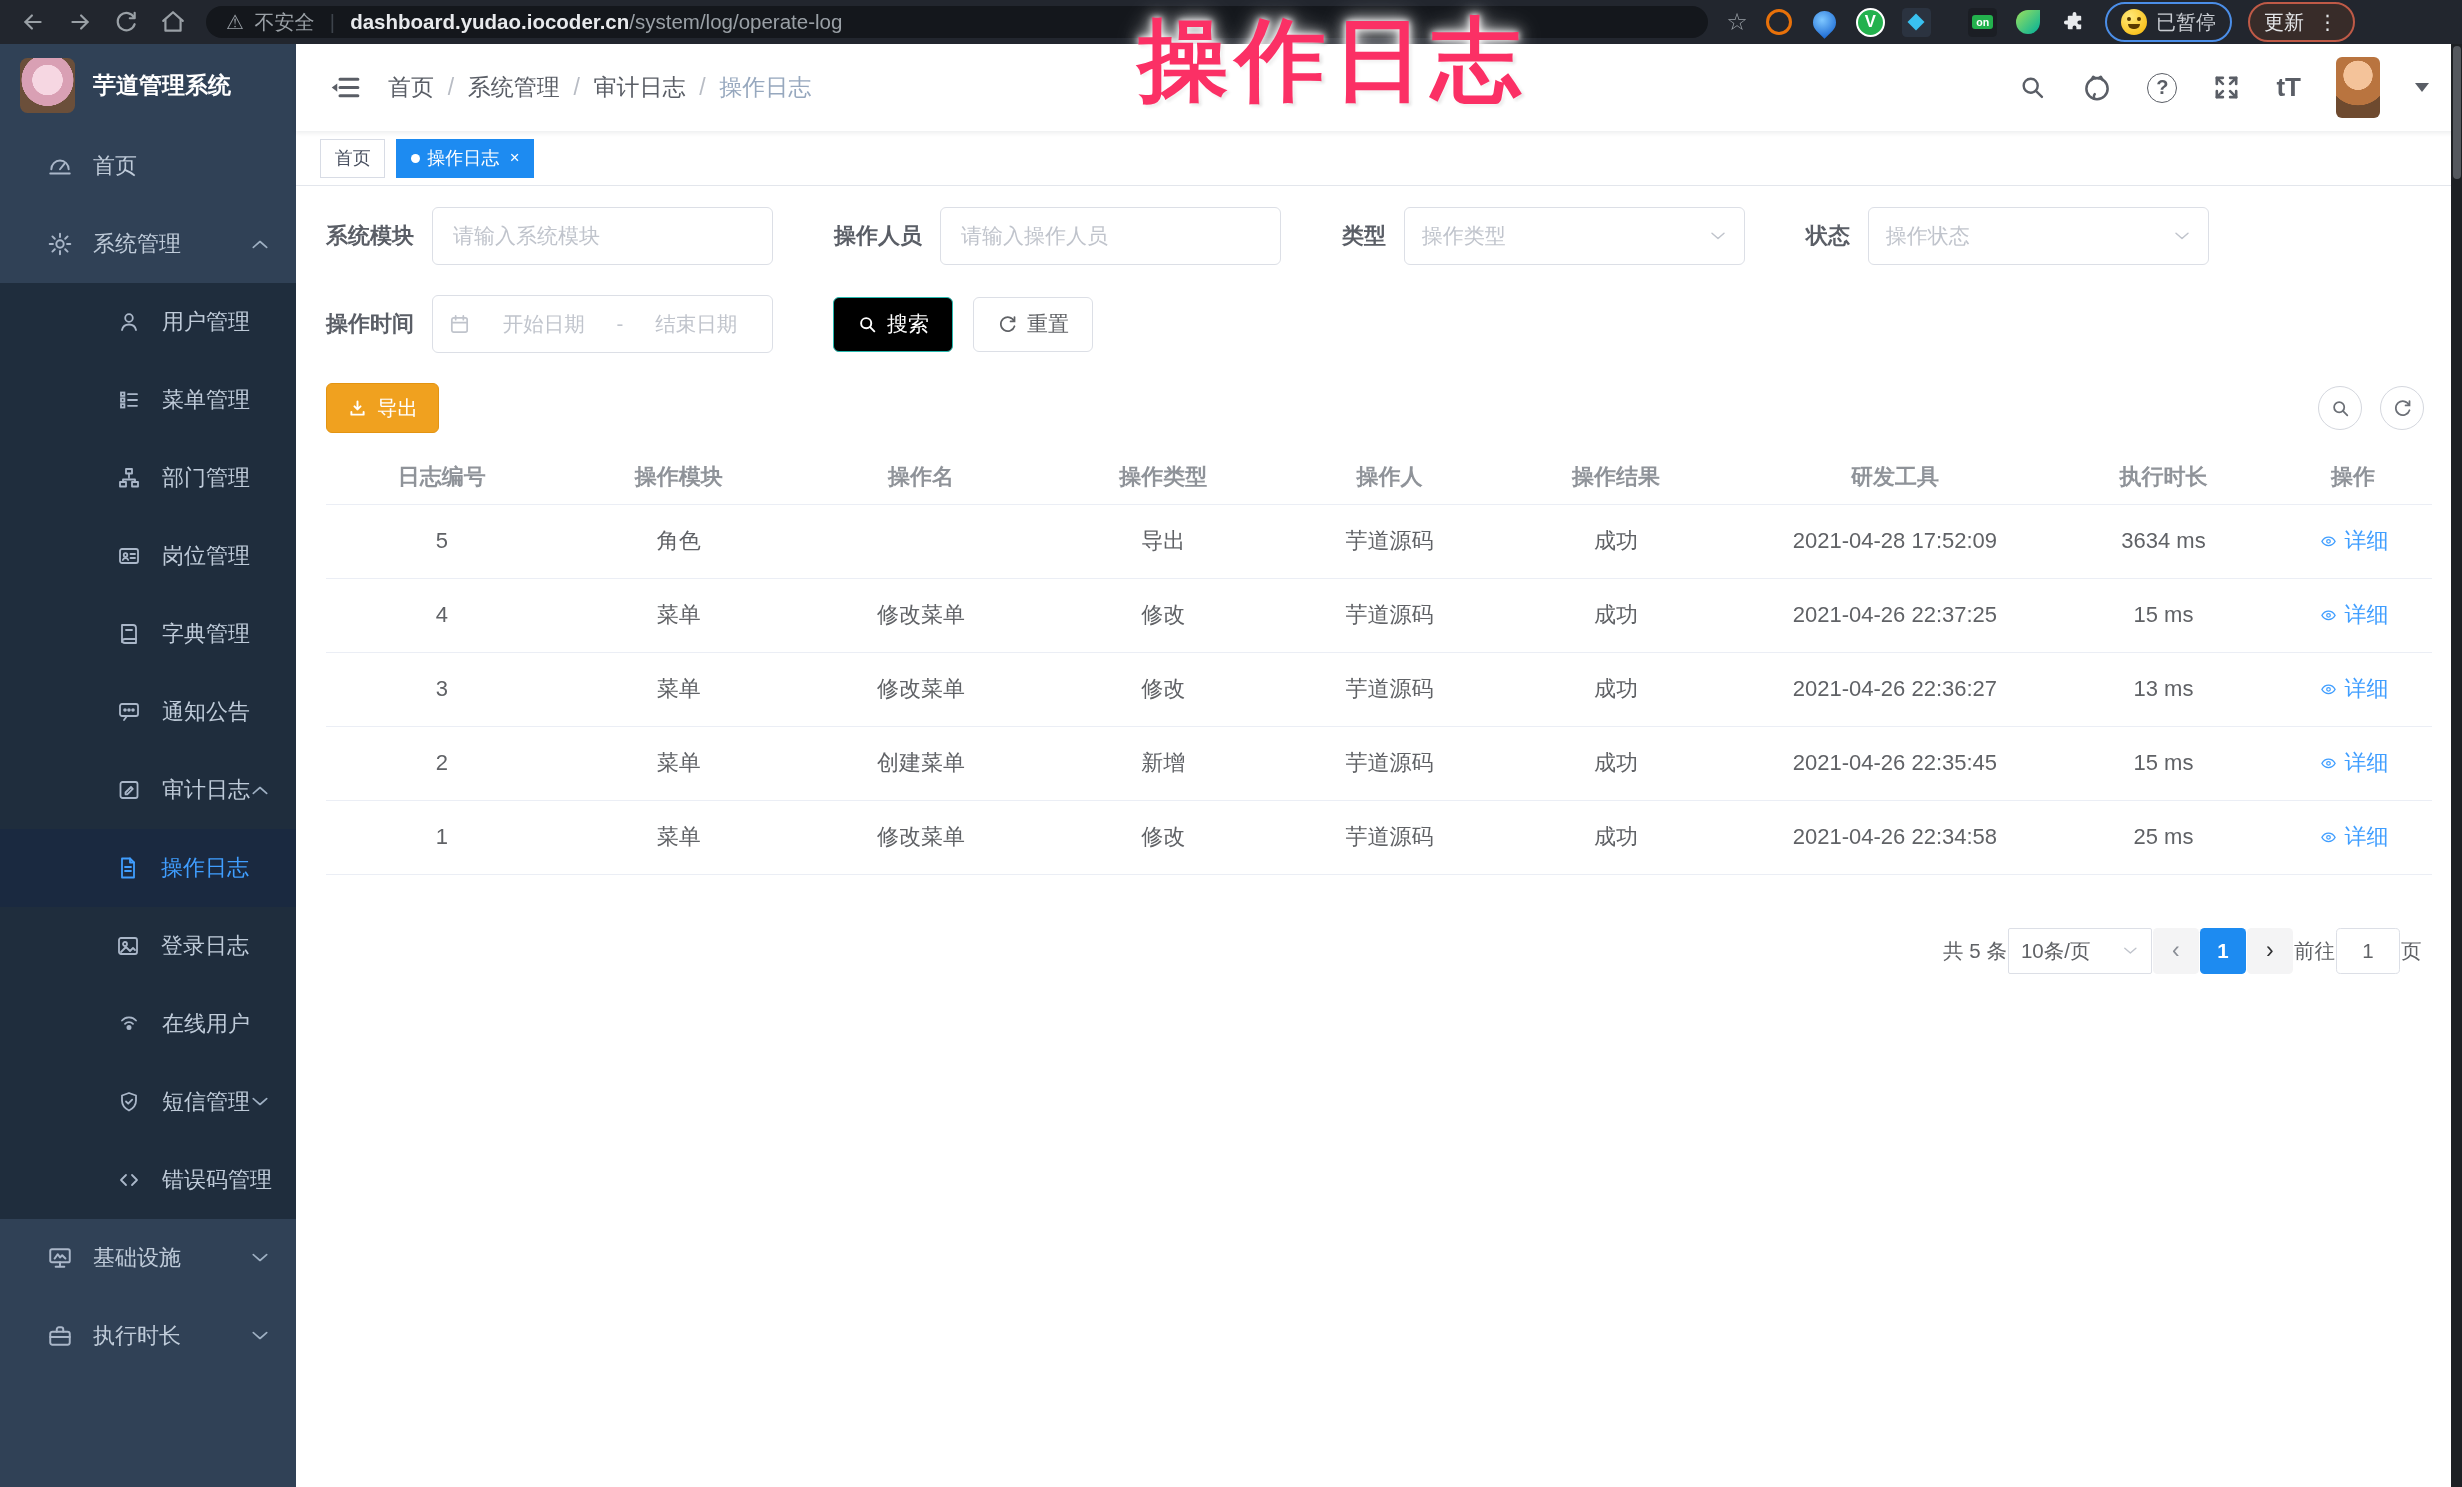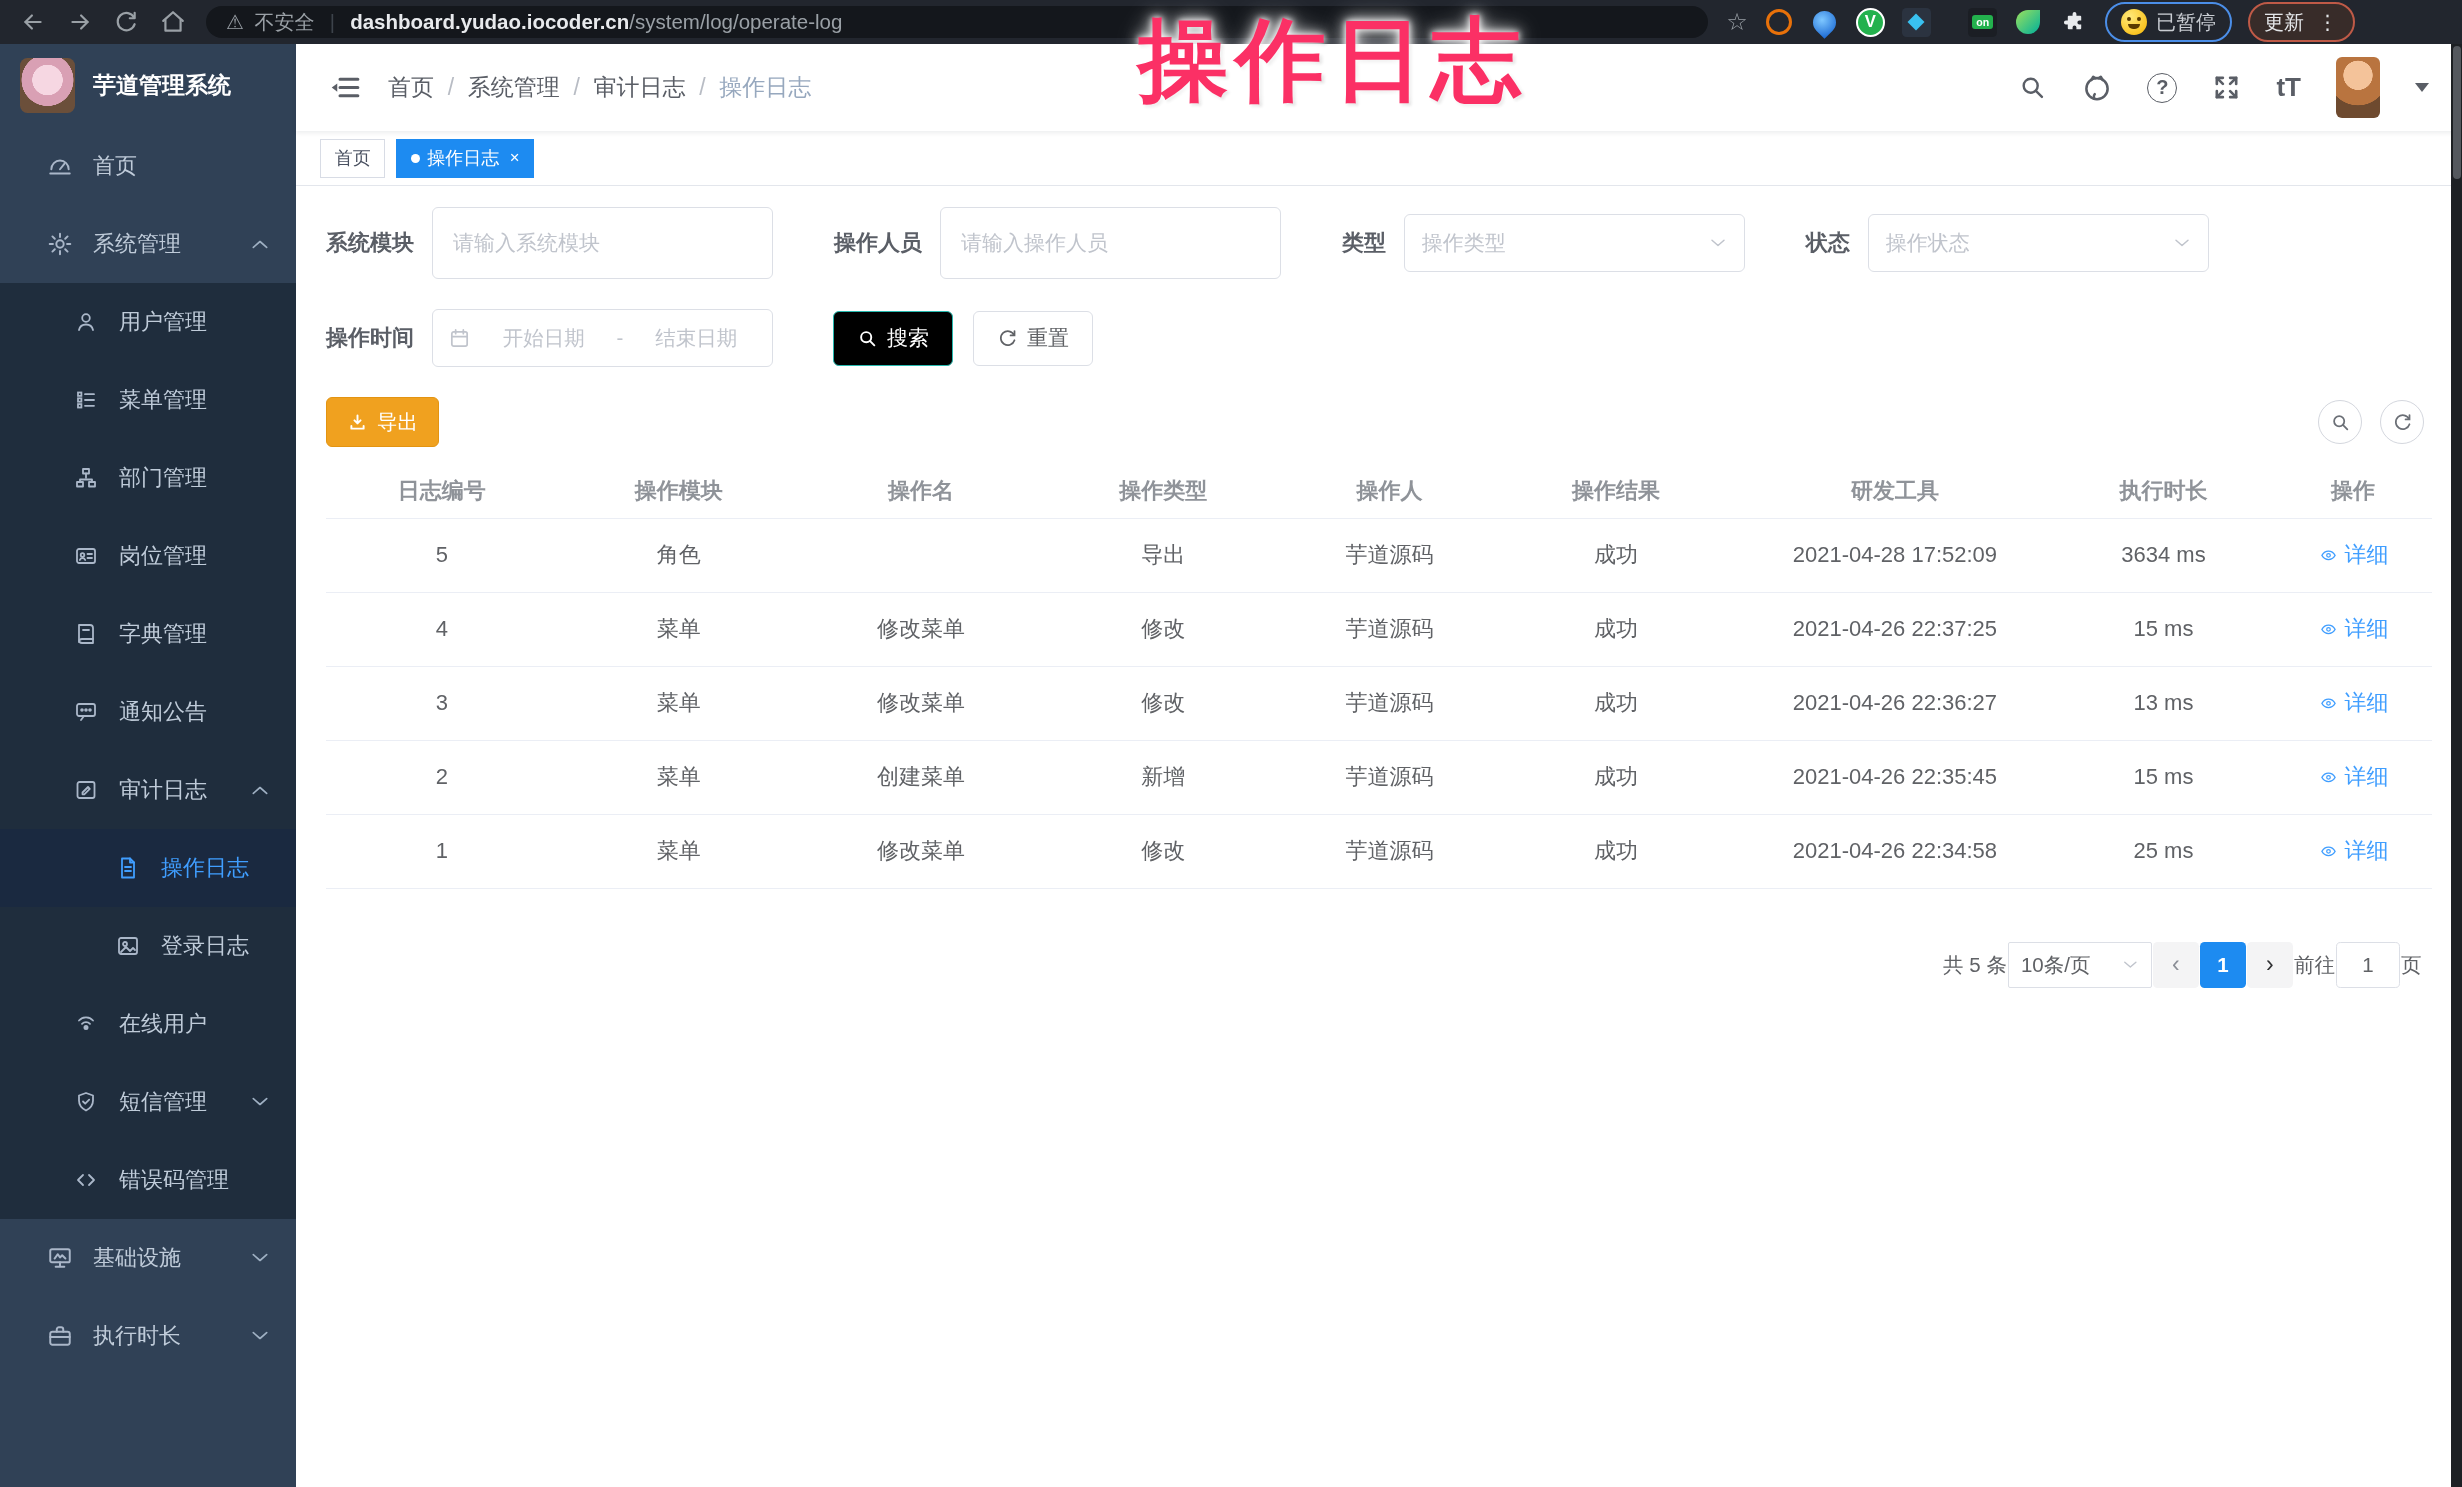--- a/index.html
+++ b/index.html
@@ -47,21 +47,21 @@
   .main { flex:1 1 auto; display:flex; flex-direction:column; background:#fff; position:relative; }
 
   
   .logo-row { height:83px; display:flex; align-items:center; gap:18px; padding:0 20px; }
   .logo-img { width:55px; height:55px; border-radius:7.6px; background:
      radial-gradient(circle at 50% 40%, #f6d7e2 0 35%, #d9a0b4 36% 60%, #6b4f3a 61%); flex:0 0 auto; }
   .app-title { color:#fff; font-size:23px; font-weight:700; white-space:nowrap; }
   .menu-item { height:78px; display:flex; align-items:center; gap:20px; padding-left:46px; position:relative; font-size:22px; cursor:pointer; }
   .menu-item .mi { color:#aab7c9; width:27px; display:flex; justify-content:center; flex:0 0 auto; }
   .submenu { background:#1f2d3d; }
-  .submenu .menu-item { padding-left:72px; }
+  .submenu .menu-item { padding-left:115px; }
   .submenu .menu-item.deep { padding-left:114px; }
   .menu-item.active { color:#409EFF; background:#1a2940; }
   .menu-item.active .mi { color:#409EFF; }
   .arrow { position:absolute; right:26px; color:#9fb0c3; }
 
   
   .navbar { height:87px; display:flex; align-items:center; padding:0 33px; gap:26px; background:#fff; box-shadow:0 1.5px 4.6px rgba(0,21,41,.08); position:relative; z-index:2; }
   .hamburger { color:#5a5e66; }
   .breadcrumb { display:flex; align-items:center; font-size:23px; gap:13.7px; }
   .crumb { color:#5a5e66; }
@@ -81,21 +81,21 @@
   .tag { height:39px; display:flex; align-items:center; gap:7.6px; border:1.5px solid #d8dce5; background:#fff; color:#495060; font-size:18px; padding:0 13.7px; cursor:pointer; }
   .tag.active { background:#1d8bf1; border-color:#1d8bf1; color:#fff; }
   .tag-dot { width:9px; height:9px; border-radius:50%; background:#fff; }
   .tag-close { font-size:16.7px; margin-left:3px; }
   .tag-close::before { content:"×"; }
 
   
   .content { padding:21px 30px 0 30px; background:#fff; flex:1; }
   .form-row { display:flex; align-items:center; margin-bottom:30px; font-size:22px; }
   .f-label { font-weight:700; color:#5a5e66; margin-right:18px; white-space:nowrap; }
-  .f-input { width:341px; height:72px; border:1.5px solid #dcdfe6; border-radius:6px; padding:0 20px; font-size:21px; color:#c2410c; outline:none; font-family:inherit; background:#fff; }
+  .f-input { width:341px; height:58px; border:1.5px solid #dcdfe6; border-radius:6px; padding:0 20px; font-size:21px; color:#c2410c; outline:none; font-family:inherit; background:#fff; }
   .f-input::placeholder { color:#c0c4cc; }
   .f-gap { width:61px; flex:0 0 auto; }
   .f-select { width:341px; height:58px; border:1.5px solid #dcdfe6; border-radius:6px; padding:0 16.7px; display:flex; align-items:center; justify-content:space-between; cursor:pointer; background:#fff; }
   .f-select .ph { color:#c0c4cc; font-size:21px; }
   .sel-chev { color:#c0c4cc; }
   .daterange { width:341px; height:58px; border:1.5px solid #dcdfe6; border-radius:6px; display:flex; align-items:center; padding:0 15px; gap:12px; background:#fff; }
   .daterange .cal { color:#c0c4cc; flex:0 0 auto; }
   .d-ph { color:#c0c4cc; font-size:20.5px; flex:1; text-align:center; }
   .d-sep { color:#c0c4cc; font-size:20.5px; }
   .btn { height:55px; border-radius:6px; display:inline-flex; align-items:center; gap:9px; padding:0 23px; font-size:21px; cursor:pointer; border:1.5px solid transparent; }

